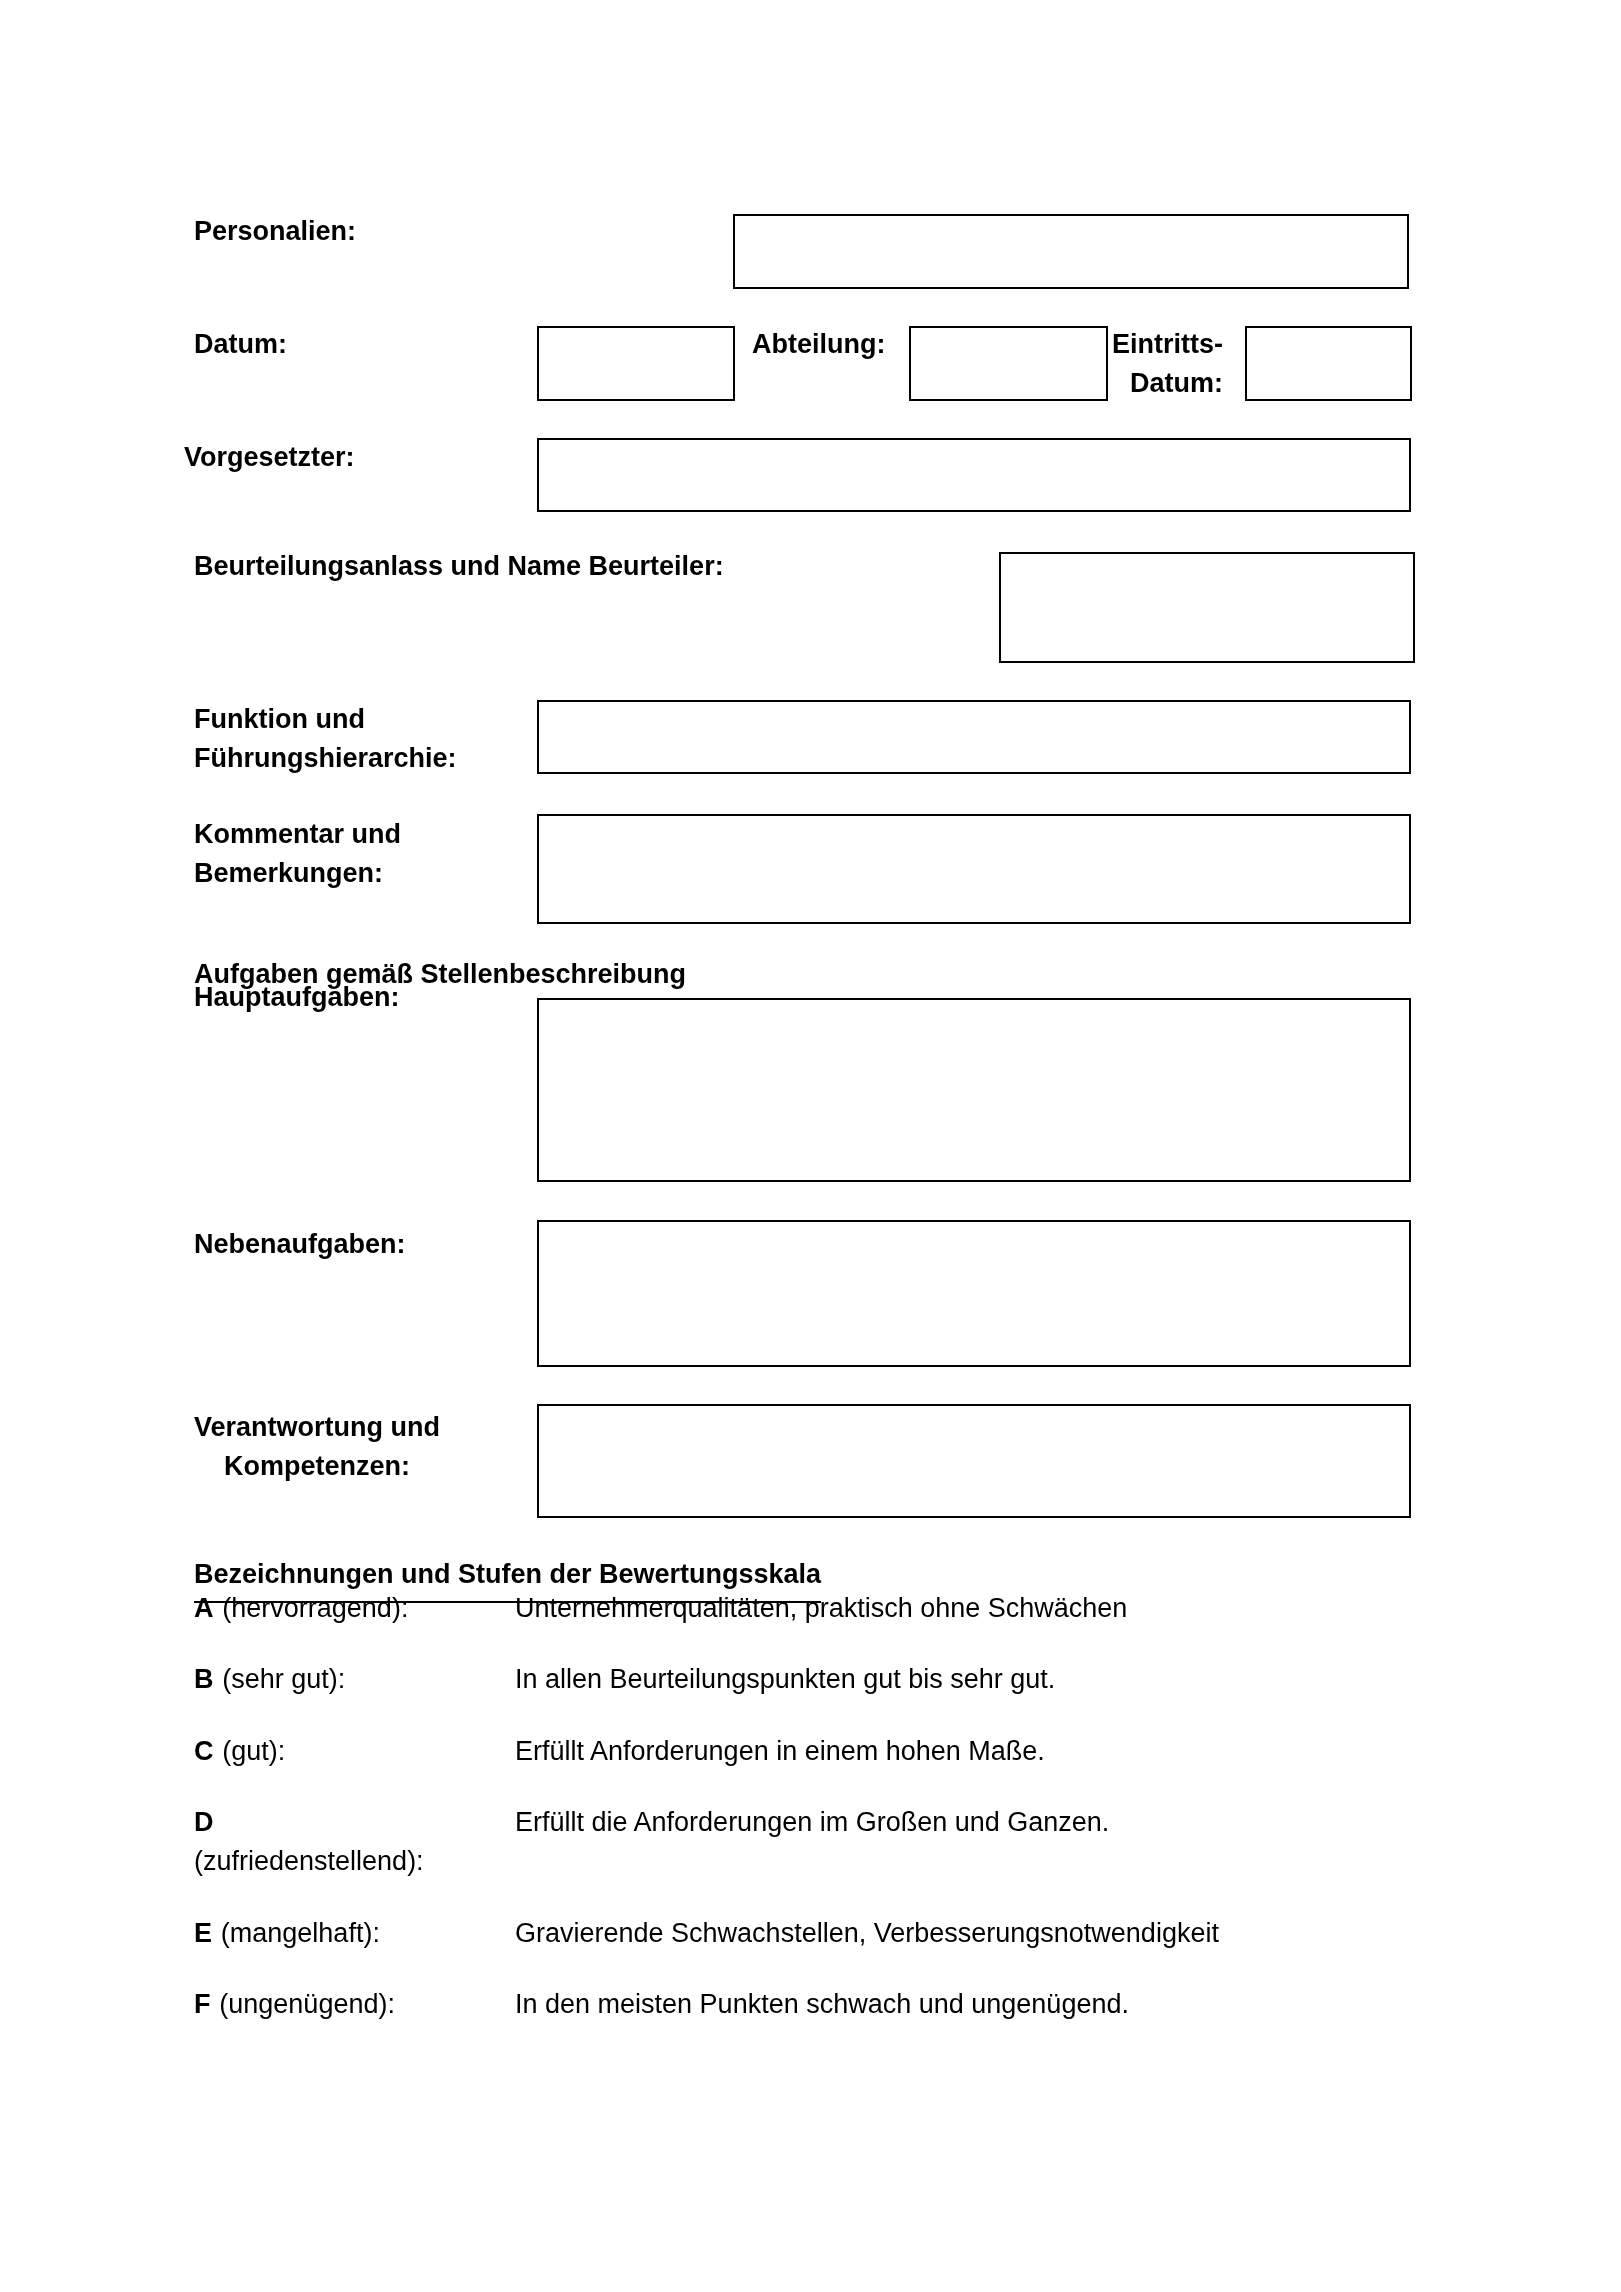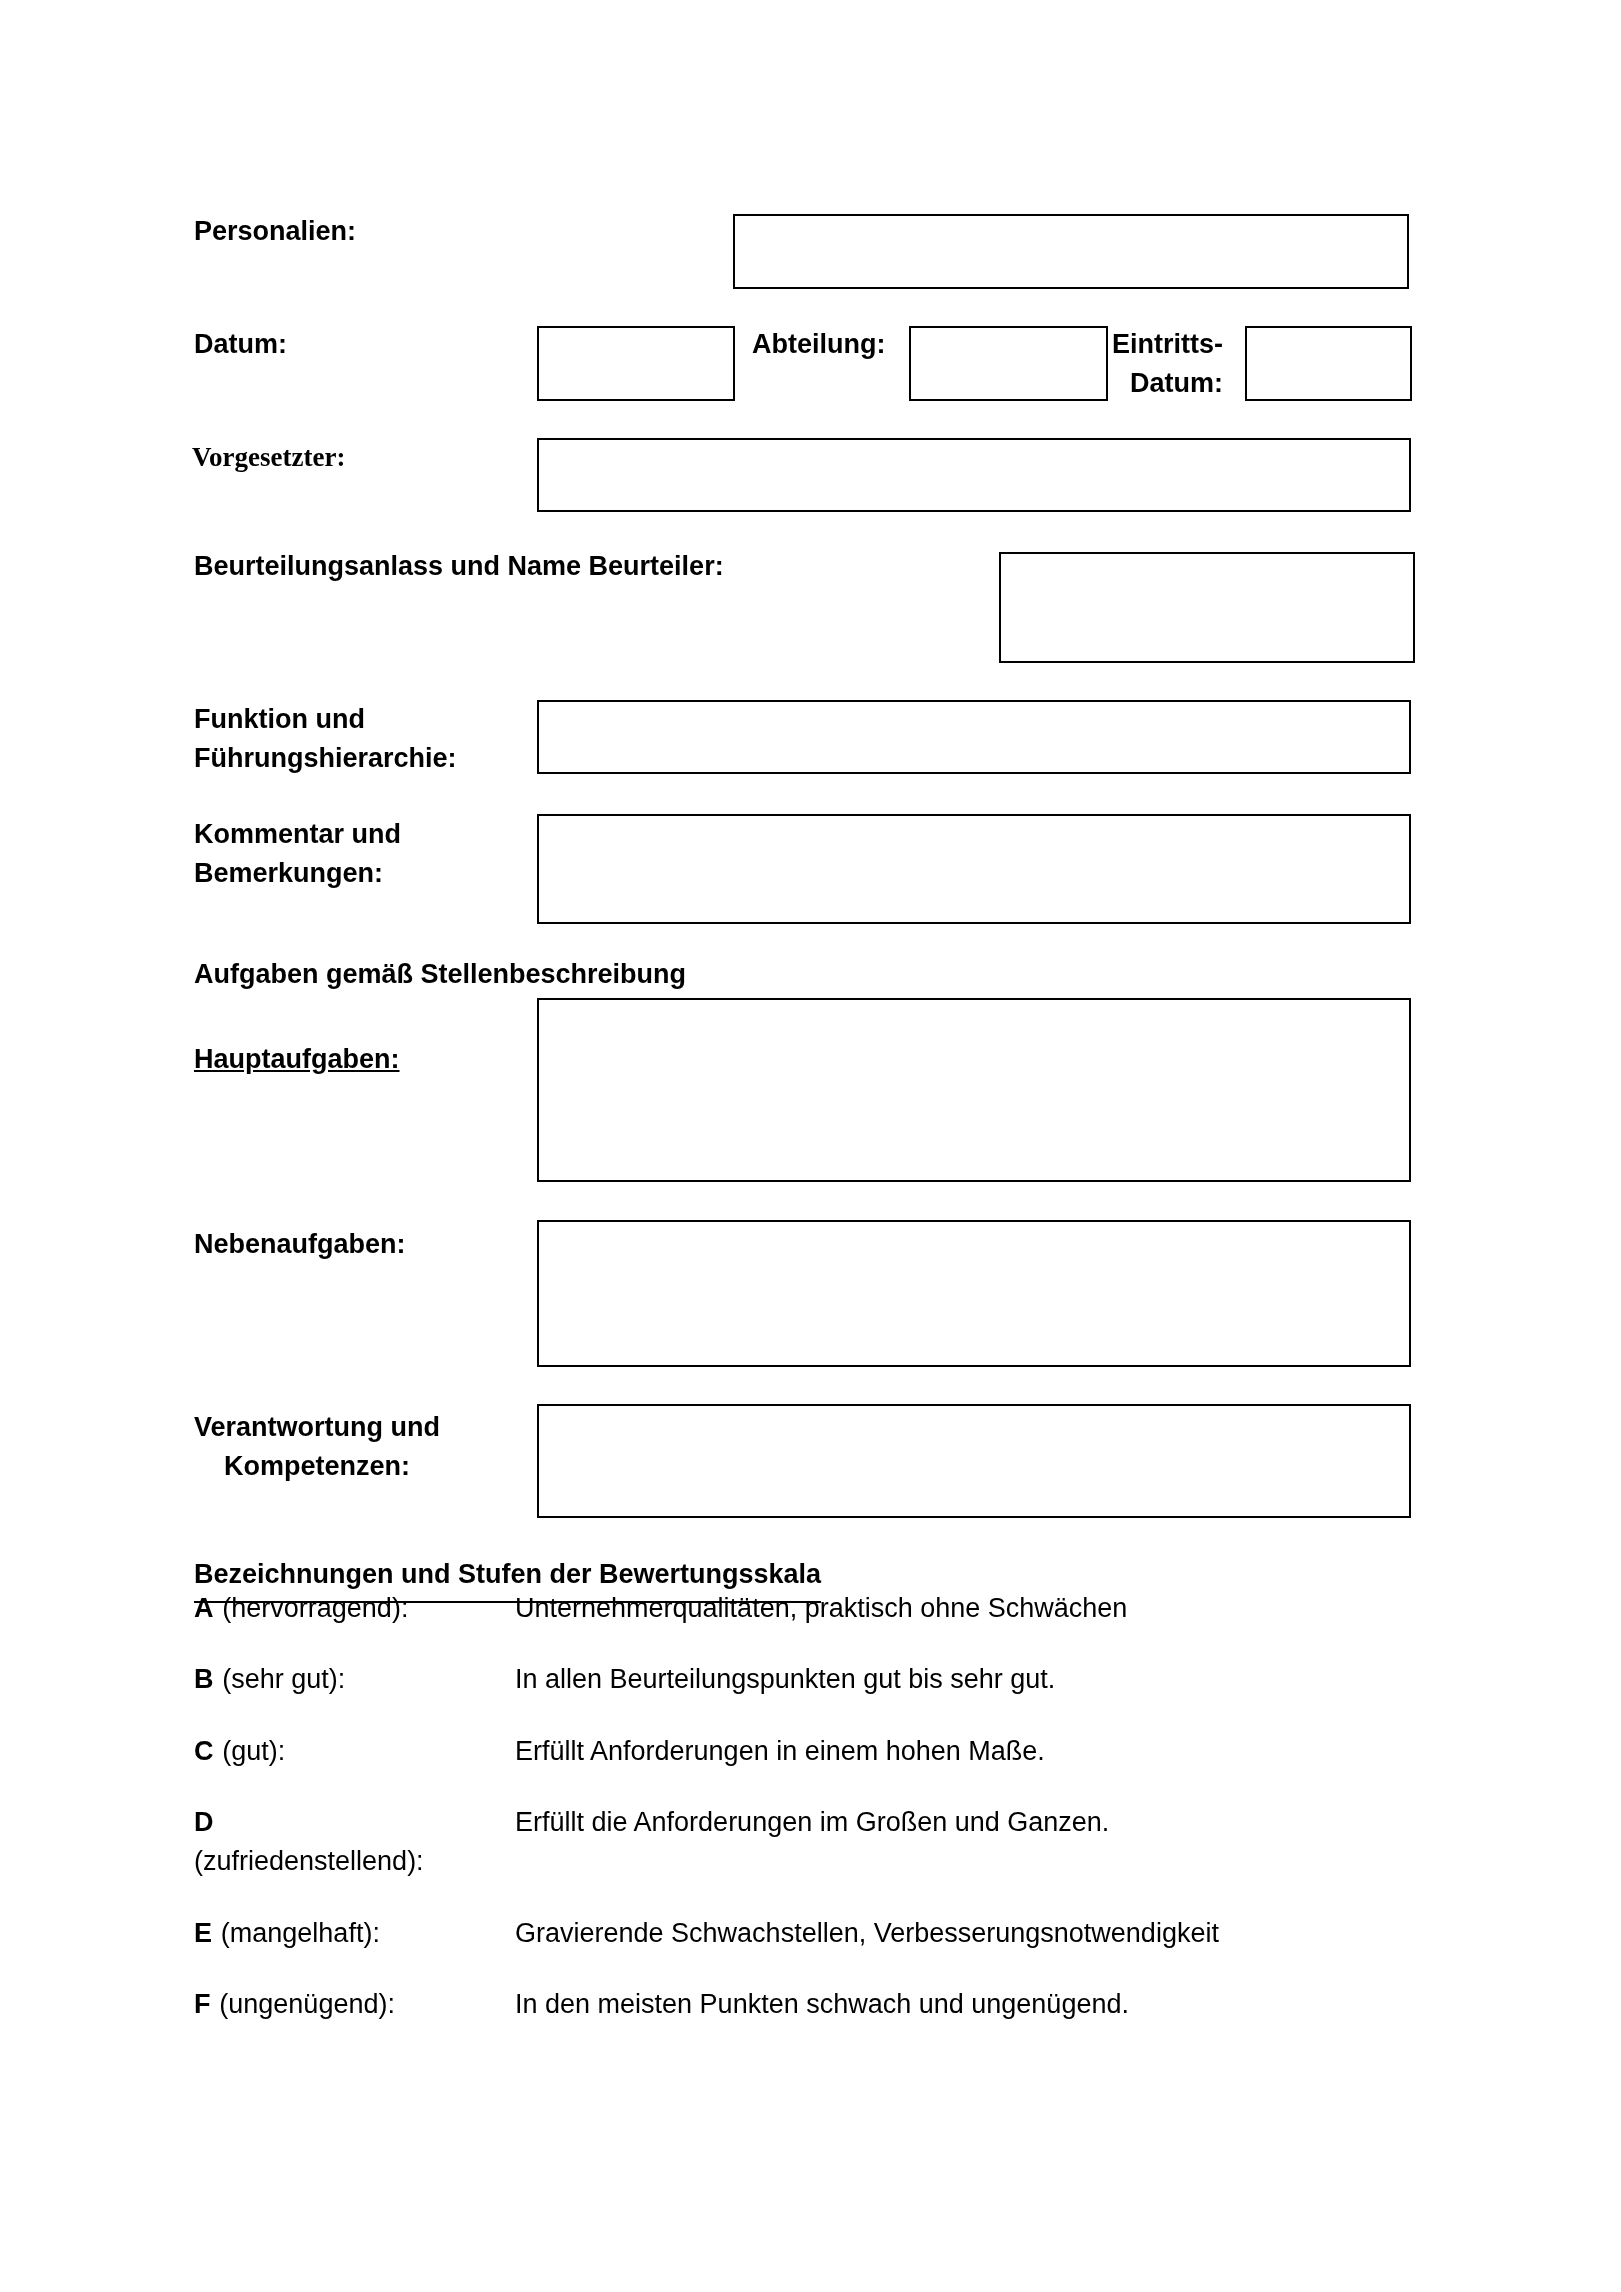--- a/index.html
+++ b/index.html
@@ -66,41 +66,41 @@
 
   <div class="label" style="left:752px; top:325px;">Abteilung:</div>
   <div class="box" style="left:909px; top:326px; width:199px; height:75px;"></div>
 
   <div class="label" style="left:1112px; top:325px;text-align:right;">
     <span class="line">Eintritts-</span>
     <span class="line">Datum:</span>
   </div>
   <div class="box" style="left:1245px; top:326px; width:167px; height:75px;"></div>
 
-  <div class="label" style="left:192px; top:438px;font-family:Liberation Serif, serif;">Vorgesetzter:</div>
+  <div class="label" style="left:184px; top:438px;">Vorgesetzter:</div>
   <div class="box" style="left:537px; top:438px; width:874px; height:74px;"></div>
 
   <div class="label" style="left:194px; top:547px;">Beurteilungsanlass und Name Beurteiler:</div>
   <div class="box" style="left:999px; top:552px; width:416px; height:111px;"></div>
 
   <div class="label" style="left:194px; top:700px;">
     <span class="line">Funktion und</span>
     <span class="line">Führungshierarchie:</span>
   </div>
   <div class="box" style="left:537px; top:700px; width:874px; height:74px;"></div>
 
   <div class="label" style="left:194px; top:815px;">
     <span class="line">Kommentar und</span>
     <span class="line">Bemerkungen:</span>
   </div>
   <div class="box" style="left:537px; top:814px; width:874px; height:110px;"></div>
 
   <div class="section-heading" style="left:194px; top:955px;">Aufgaben gemäß Stellenbeschreibung</div>
 
-  <div class="label" style="left:194px; top:1040px;text-decoration:underline;">Hauptaufgaben:</div>
+  <div class="label" style="left:194px; top:978px;">Hauptaufgaben:</div>
   <div class="box" style="left:537px; top:998px; width:874px; height:184px;"></div>
 
   <div class="label" style="left:194px; top:1225px;">Nebenaufgaben:</div>
   <div class="box" style="left:537px; top:1220px; width:874px; height:147px;"></div>
 
   <div class="label" style="left:194px; top:1408px;text-align:center;">
     <span class="line">Verantwortung und</span>
     <span class="line">Kompetenzen:</span>
   </div>
   <div class="box" style="left:537px; top:1404px; width:874px; height:114px;"></div>

